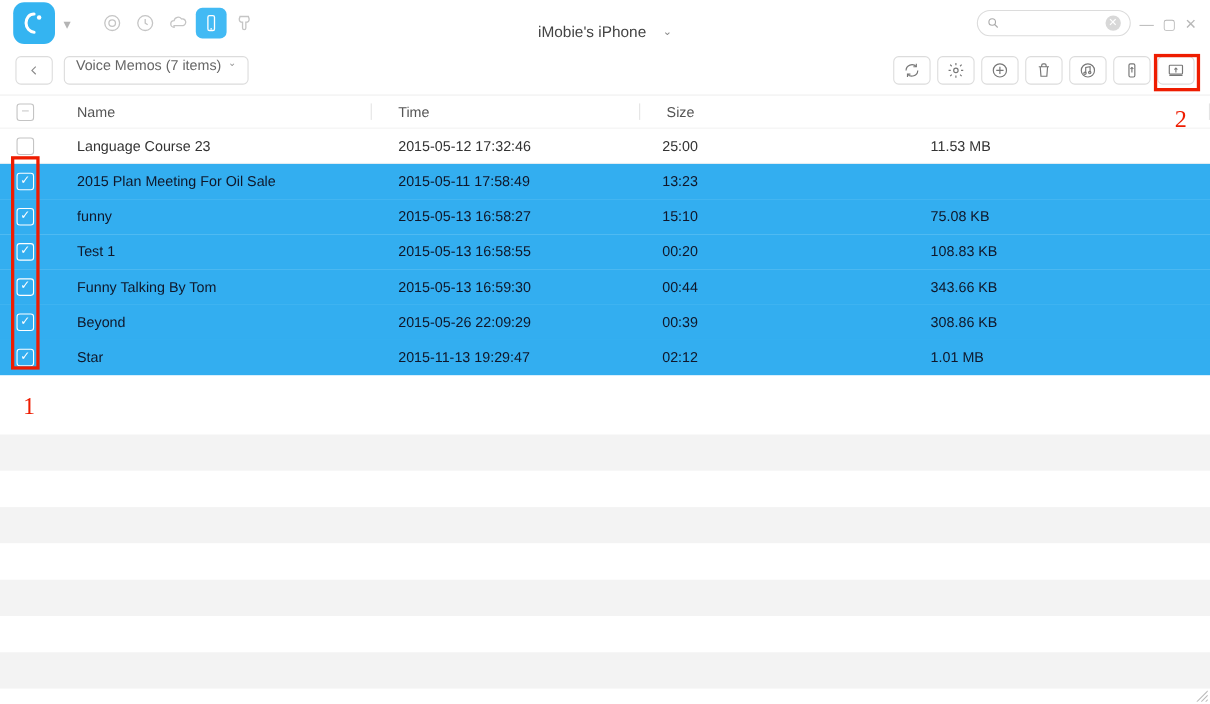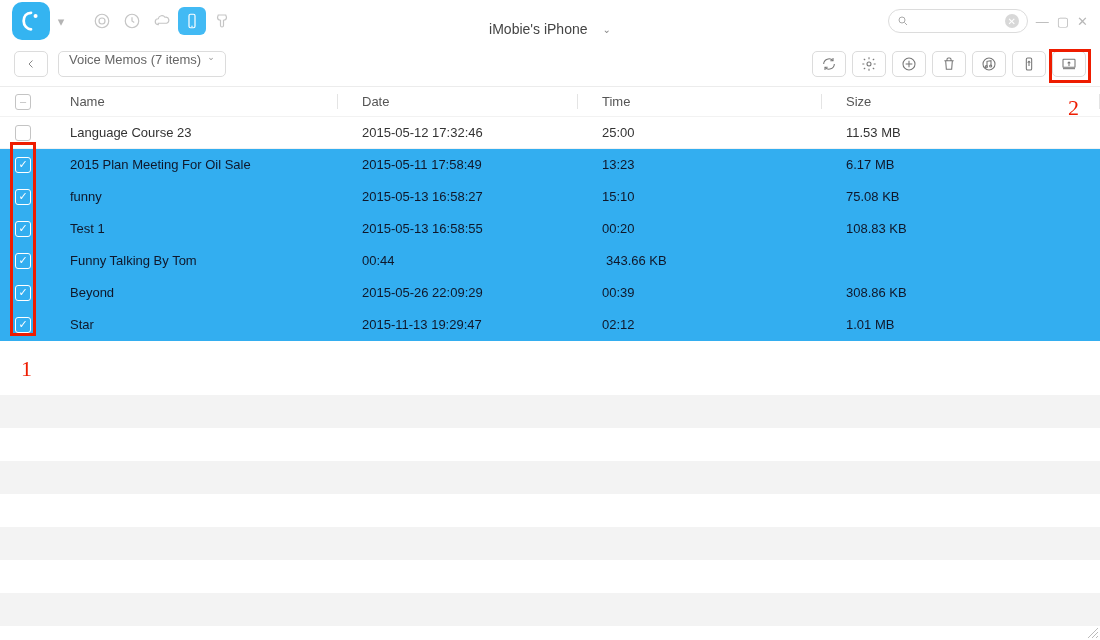--- a/index.html
+++ b/index.html
@@ -299,42 +299,40 @@
     </div>
   </div>
 </div>
 
 <div class="grid">
   <div class="row header">
     <div class="col-check">
         <div class="check"></div>
       </div>
     <div class="cell col-name">Name</div>
-    <div class="cell col-date">Date</div>
     <div class="cell col-time">Time</div>
     <div class="cell col-size">Size</div>
   </div>
   <div id="rows">
       <div class="row ">
         <div class="col-check">
           <div class="check"></div>
         </div>
         <div class="cell col-name">Language Course 23</div>
         <div class="cell col-date">2015-05-12 17:32:46</div>
         <div class="cell col-time">25:00</div>
         <div class="cell col-size">11.53 MB</div>
       </div>
       <div class="row sel">
         <div class="col-check">
           <div class="check"></div>
         </div>
         <div class="cell col-name">2015 Plan Meeting For Oil Sale</div>
         <div class="cell col-date">2015-05-11 17:58:49</div>
         <div class="cell col-time">13:23</div>
-        <div class="cell col-size">6.17 MB</div>
       </div>
       <div class="row sel">
         <div class="col-check">
           <div class="check"></div>
         </div>
         <div class="cell col-name">funny</div>
         <div class="cell col-date">2015-05-13 16:58:27</div>
         <div class="cell col-time">15:10</div>
         <div class="cell col-size">75.08 KB</div>
       </div>
@@ -345,20 +343,21 @@
         <div class="cell col-name">Test 1</div>
         <div class="cell col-date">2015-05-13 16:58:55</div>
         <div class="cell col-time">00:20</div>
         <div class="cell col-size">108.83 KB</div>
       </div>
       <div class="row sel">
         <div class="col-check">
           <div class="check"></div>
         </div>
         <div class="cell col-name">Funny Talking By Tom</div>
+        <div class="cell col-date">2015-05-13 16:59:30</div>
         <div class="cell col-time">00:44</div>
         <div class="cell col-size">343.66 KB</div>
       </div>
       <div class="row sel">
         <div class="col-check">
           <div class="check"></div>
         </div>
         <div class="cell col-name">Beyond</div>
         <div class="cell col-date">2015-05-26 22:09:29</div>
         <div class="cell col-time">00:39</div>

